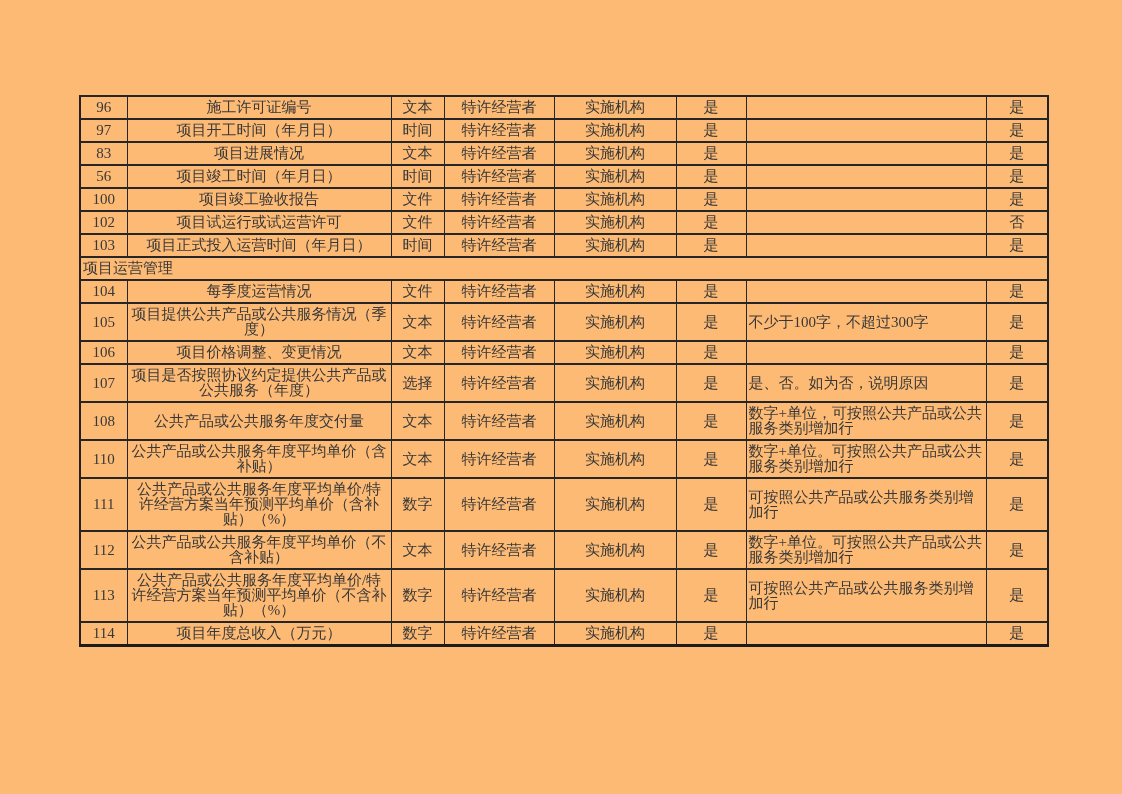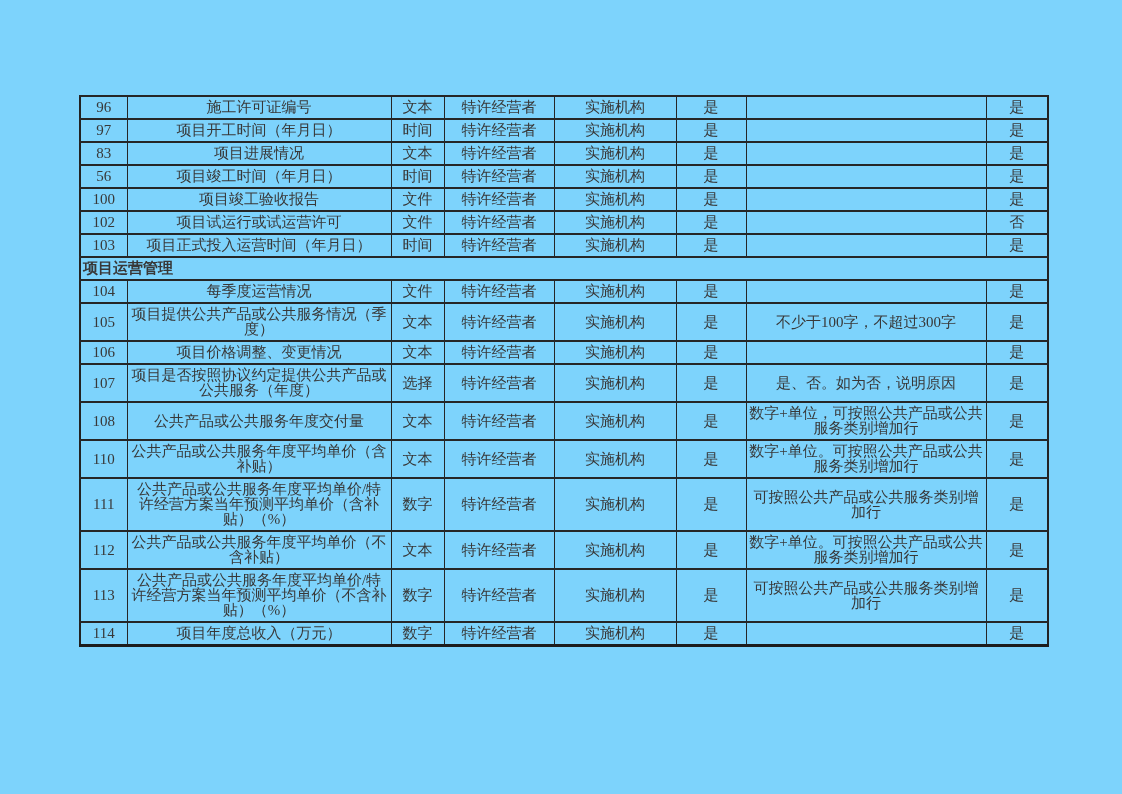--- a/index.html
+++ b/index.html
@@ -13,21 +13,21 @@
     position: relative;
     font-family: "Liberation Serif", "DejaVu Serif", serif;
     color: #383838;
     overflow: hidden;
   }
   .page {
     position: absolute;
     left: 0; top: 0;
     width: 1122px;
     height: 794px;
-    background: #7dd3fc;
+    background: #fdba74;
   }
   table.doc-table {
     position: absolute;
     left: 79px;
     top: 95px;
     width: 968px;
     border-collapse: collapse;
     table-layout: fixed;
     font-size: 15px;
     border: 2px solid #222222;
@@ -42,23 +42,23 @@
     vertical-align: middle;
     word-break: break-all;
     overflow: hidden;
   }
   table.doc-table tr:last-child td {
     border-bottom: 3px solid #1c1c1c;
   }
   td.c0 { text-align: center; }
   td.c1 { text-align: center; padding-left: 4px; padding-right: 2px; }
   td.c2, td.c3, td.c4, td.c5, td.c7 { text-align: center; }
-  td.c6 { text-align: center; padding-left: 3px; padding-right: 2px; }
+  td.c6 { text-align: left; padding-left: 3px; padding-right: 2px; }
   td.section {
-    font-weight: bold;
+    font-weight: normal;
     text-align: left;
     padding: 1px 0 1px 1px;
     line-height: 15px;
   }
 </style>
 </head>
 <body>
 
 <div class="page">
   <table class="doc-table">

